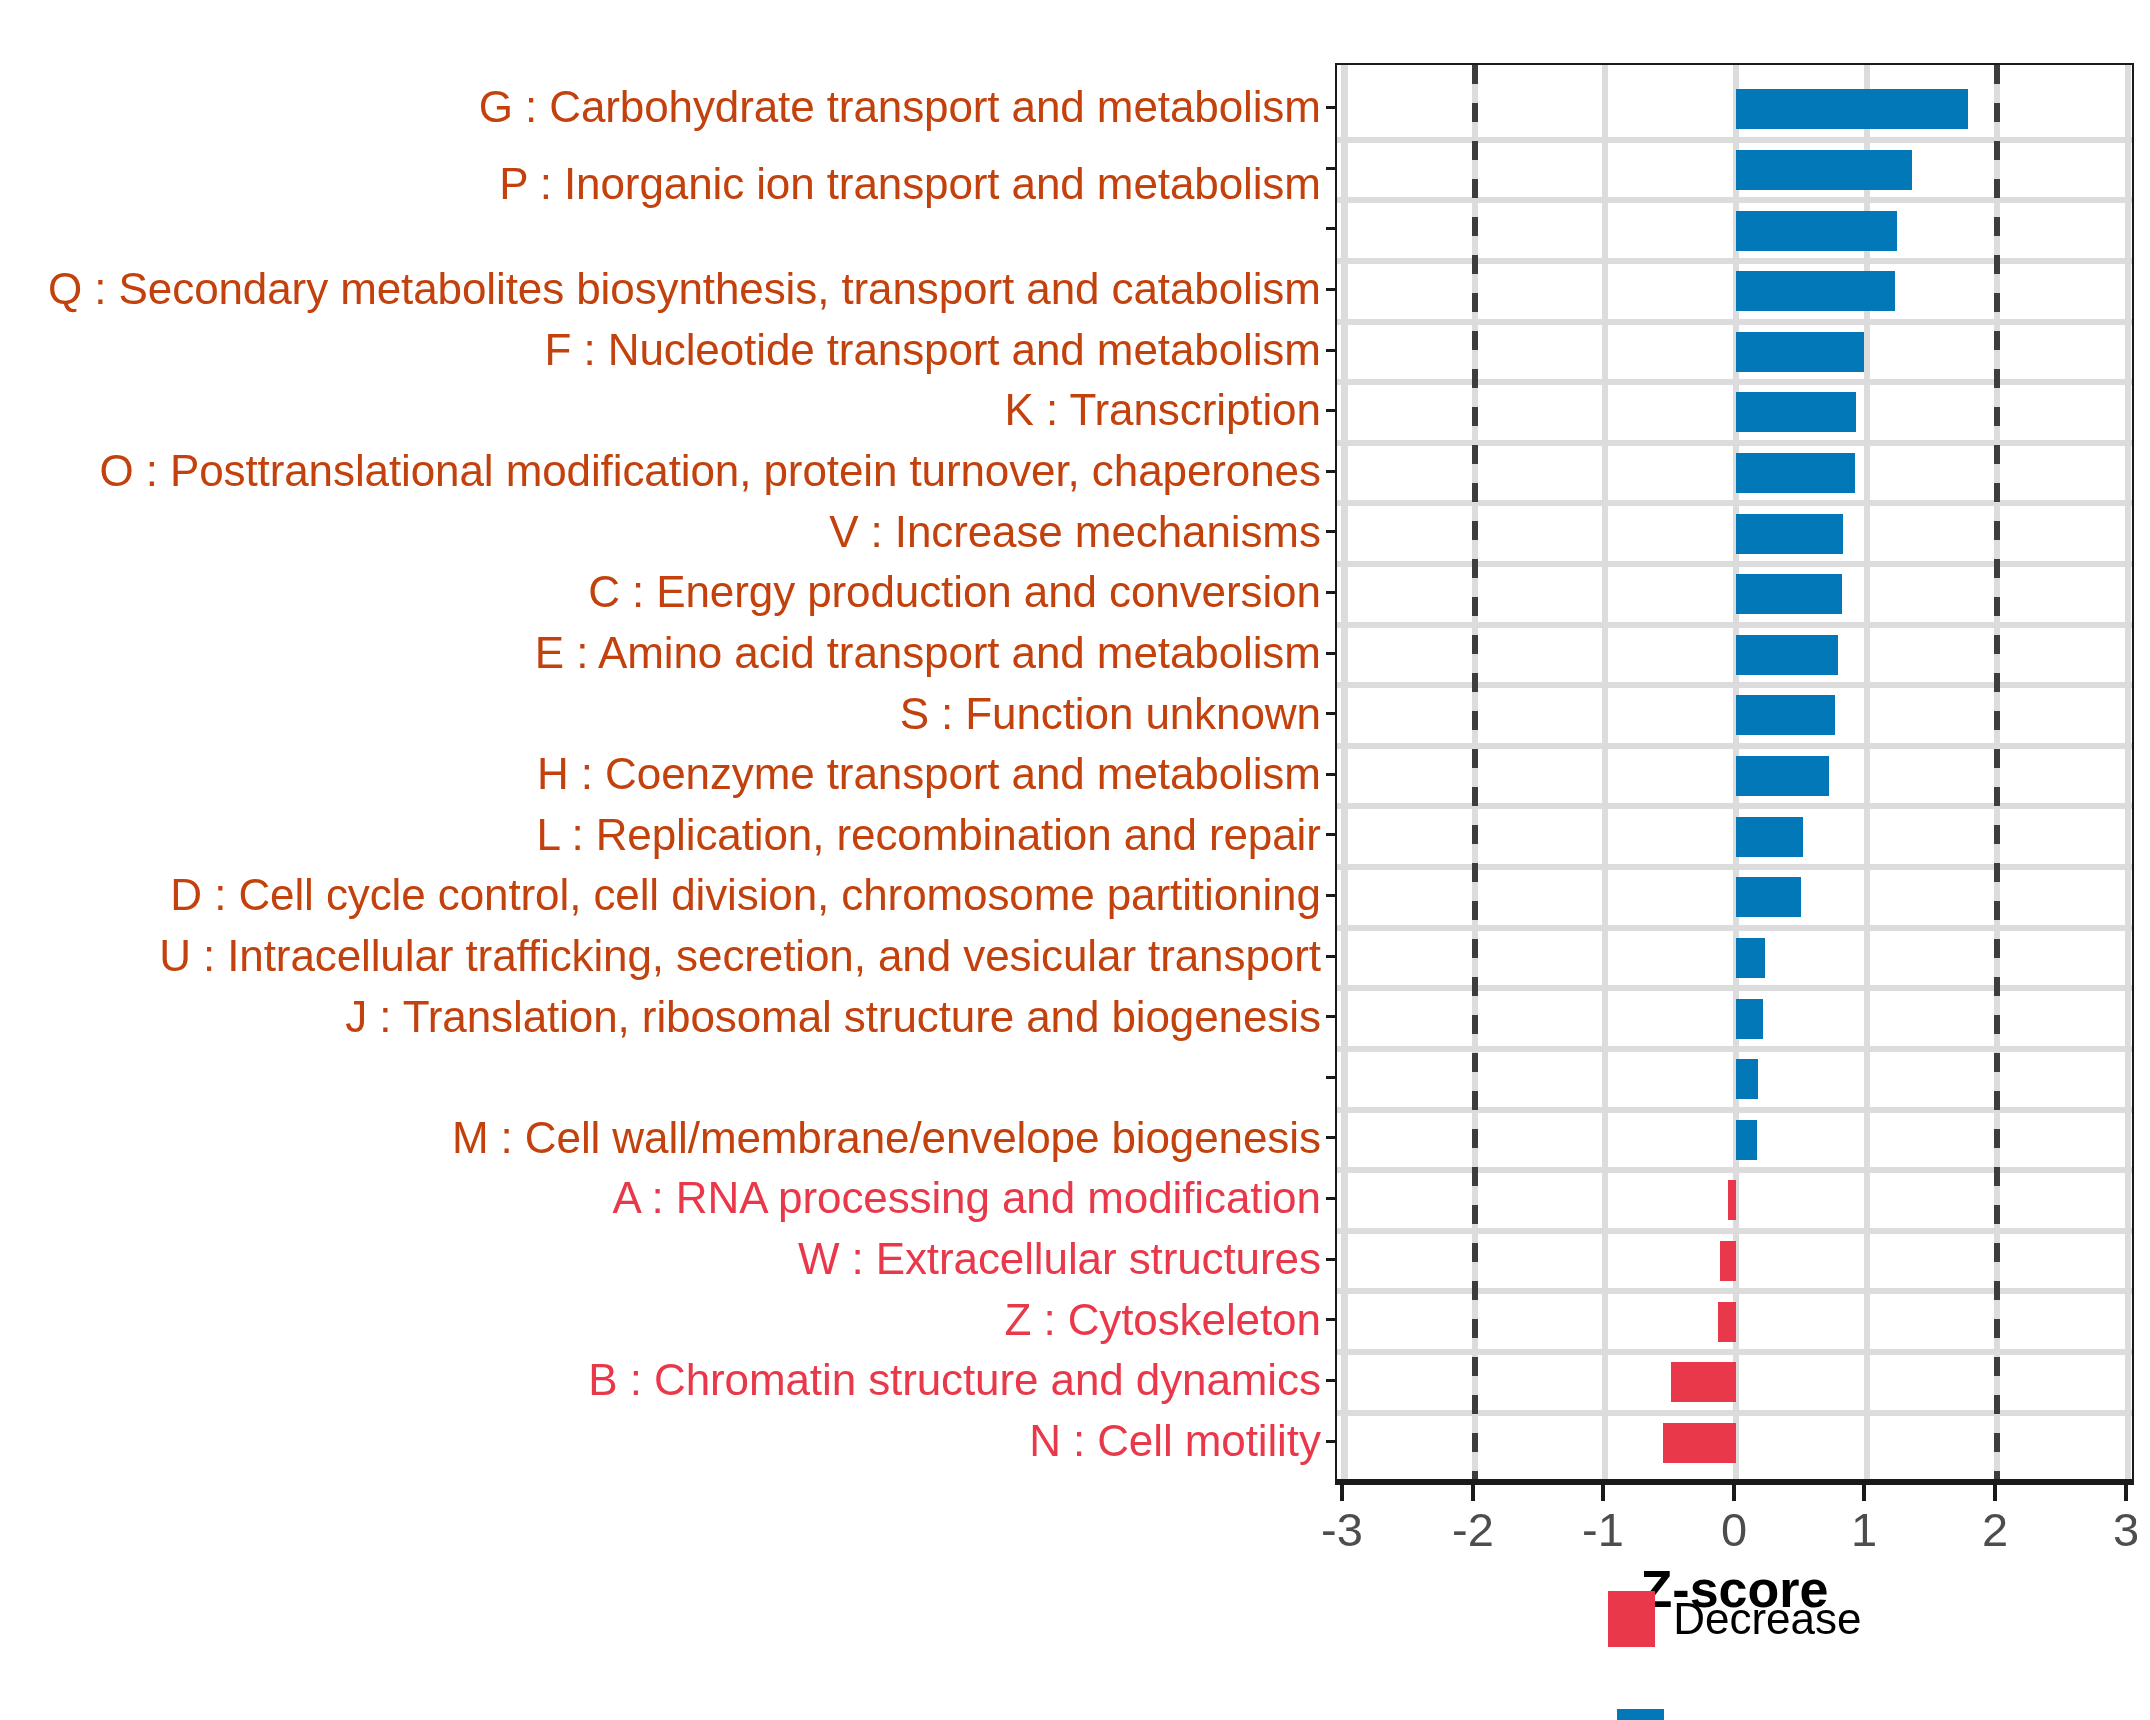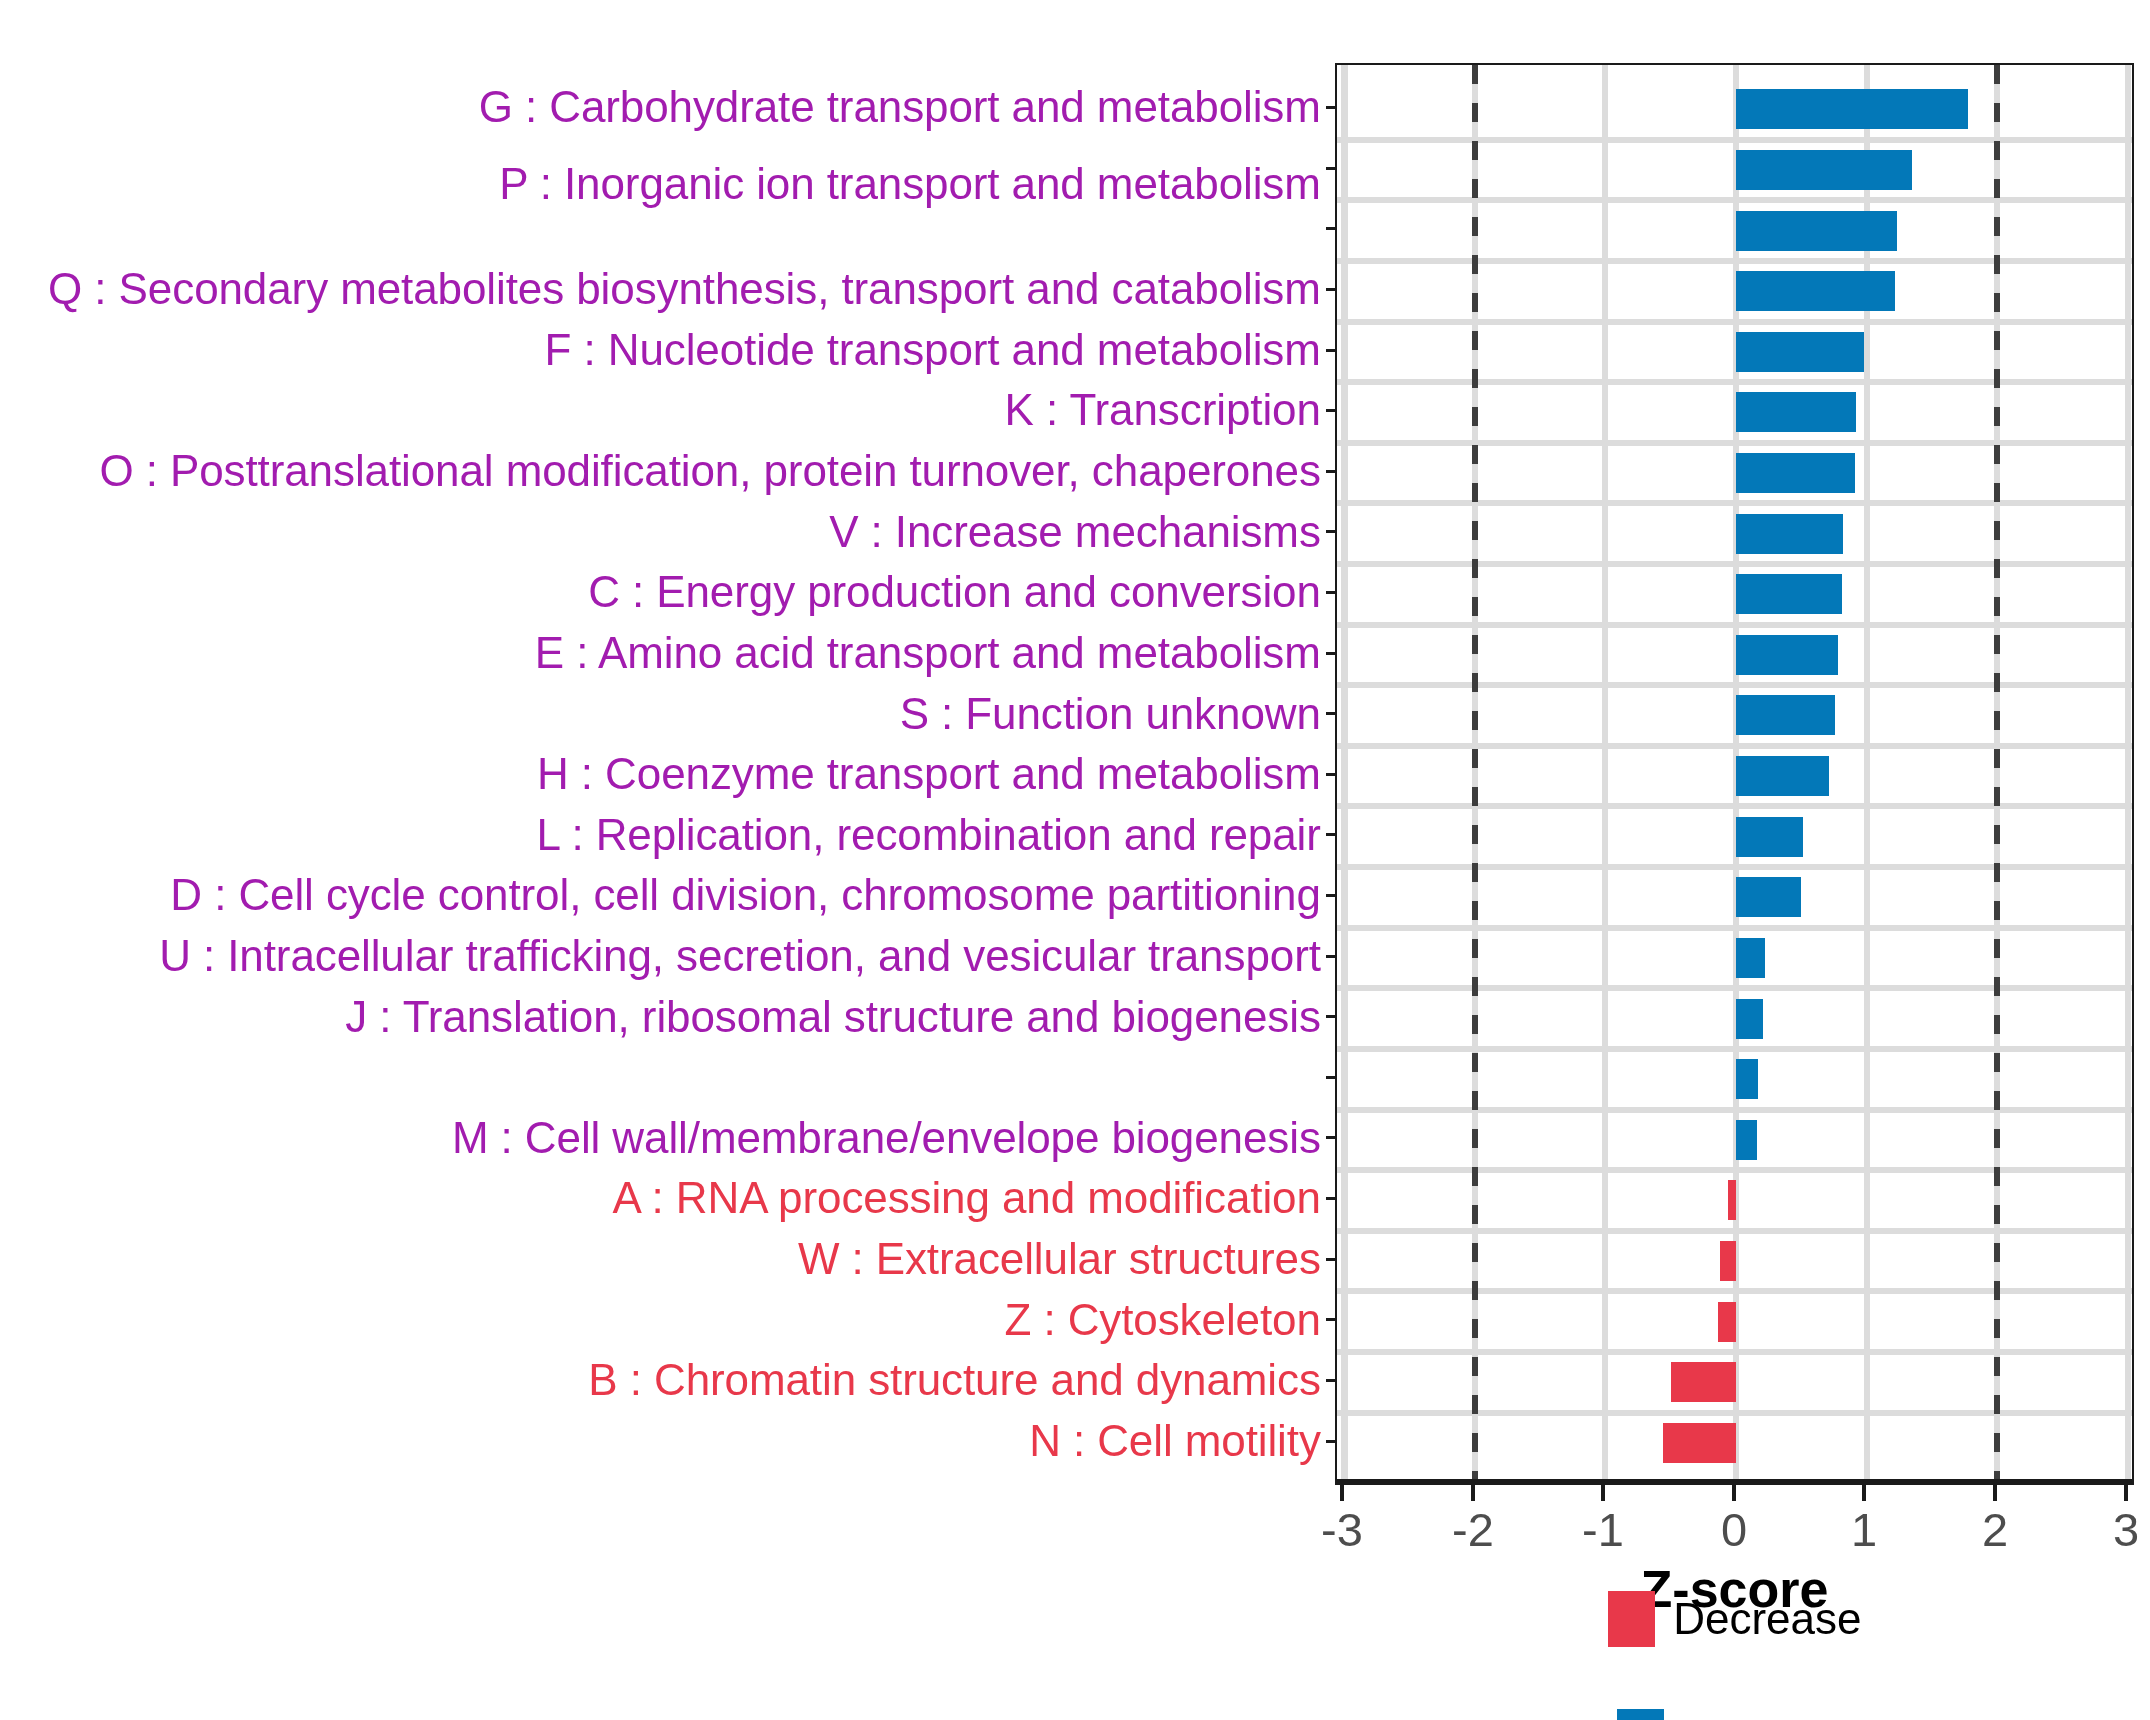--- a/index.html
+++ b/index.html
@@ -34,21 +34,21 @@
   .cat-label {
     position: absolute;
     right: 7.2px;
     height: 50px;
     line-height: 50px;
     white-space: nowrap;
     font-size: 44px;
     letter-spacing: -0.1px;
     text-align: right;
   }
-  .cat-label.up   { color: #a21caf; }
+  .cat-label.up   { color: #c2410c; }
   .cat-label.down { color: #e8384a; }
 
   
   .cat-tick {
     position: absolute;
     width: 9.3px;
     height: 2.9px;
     background: #1a1a1a;
     left: 1326px;
   }

